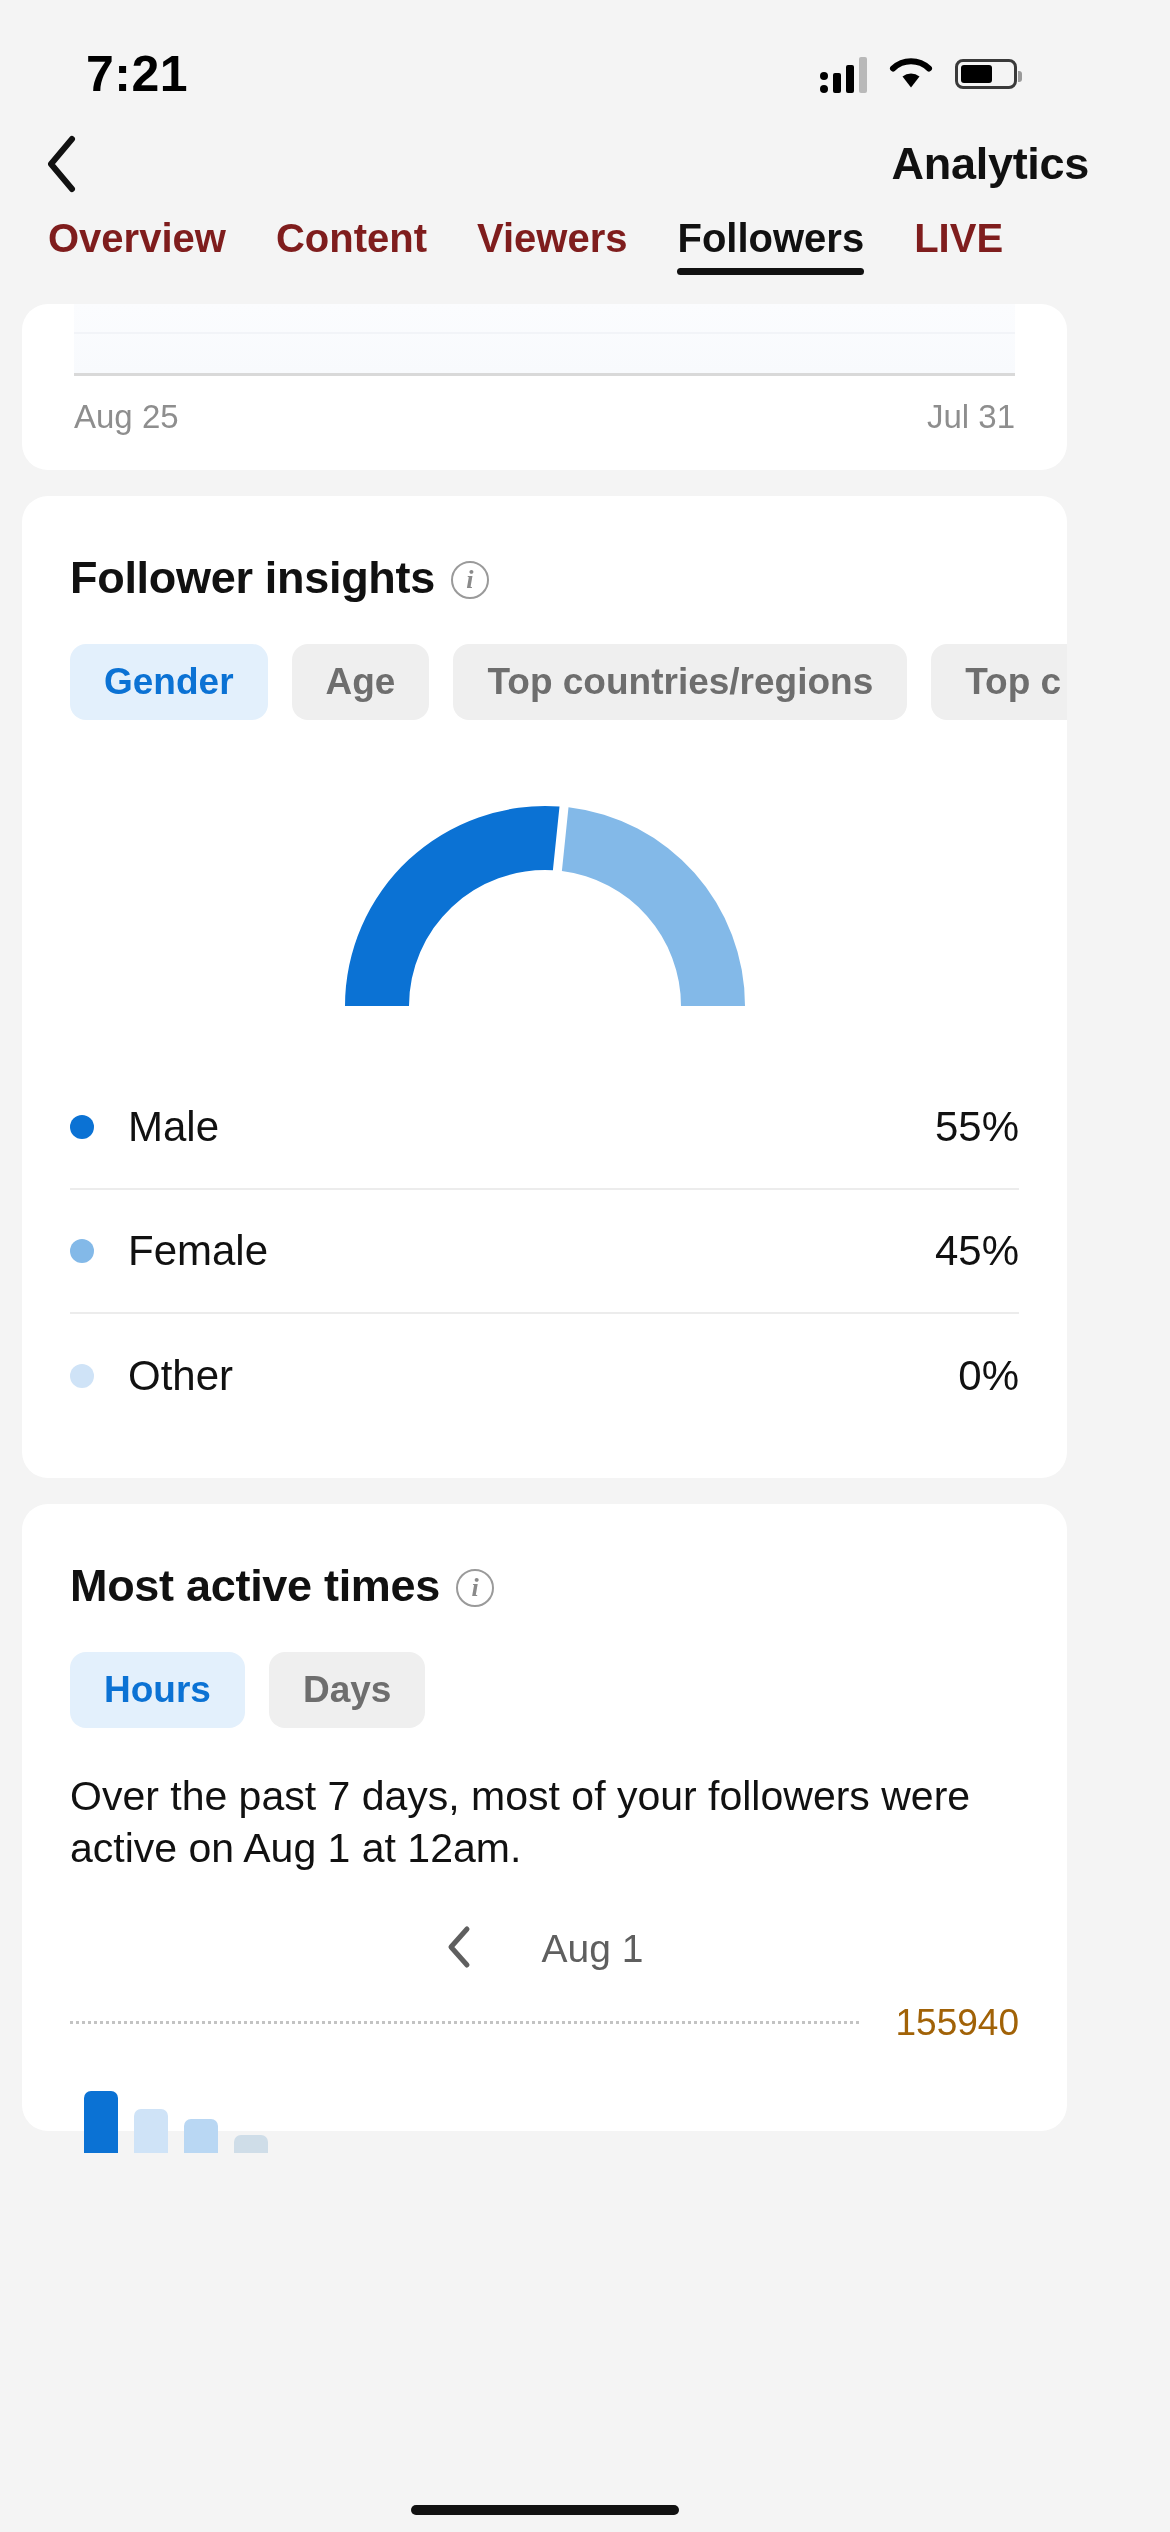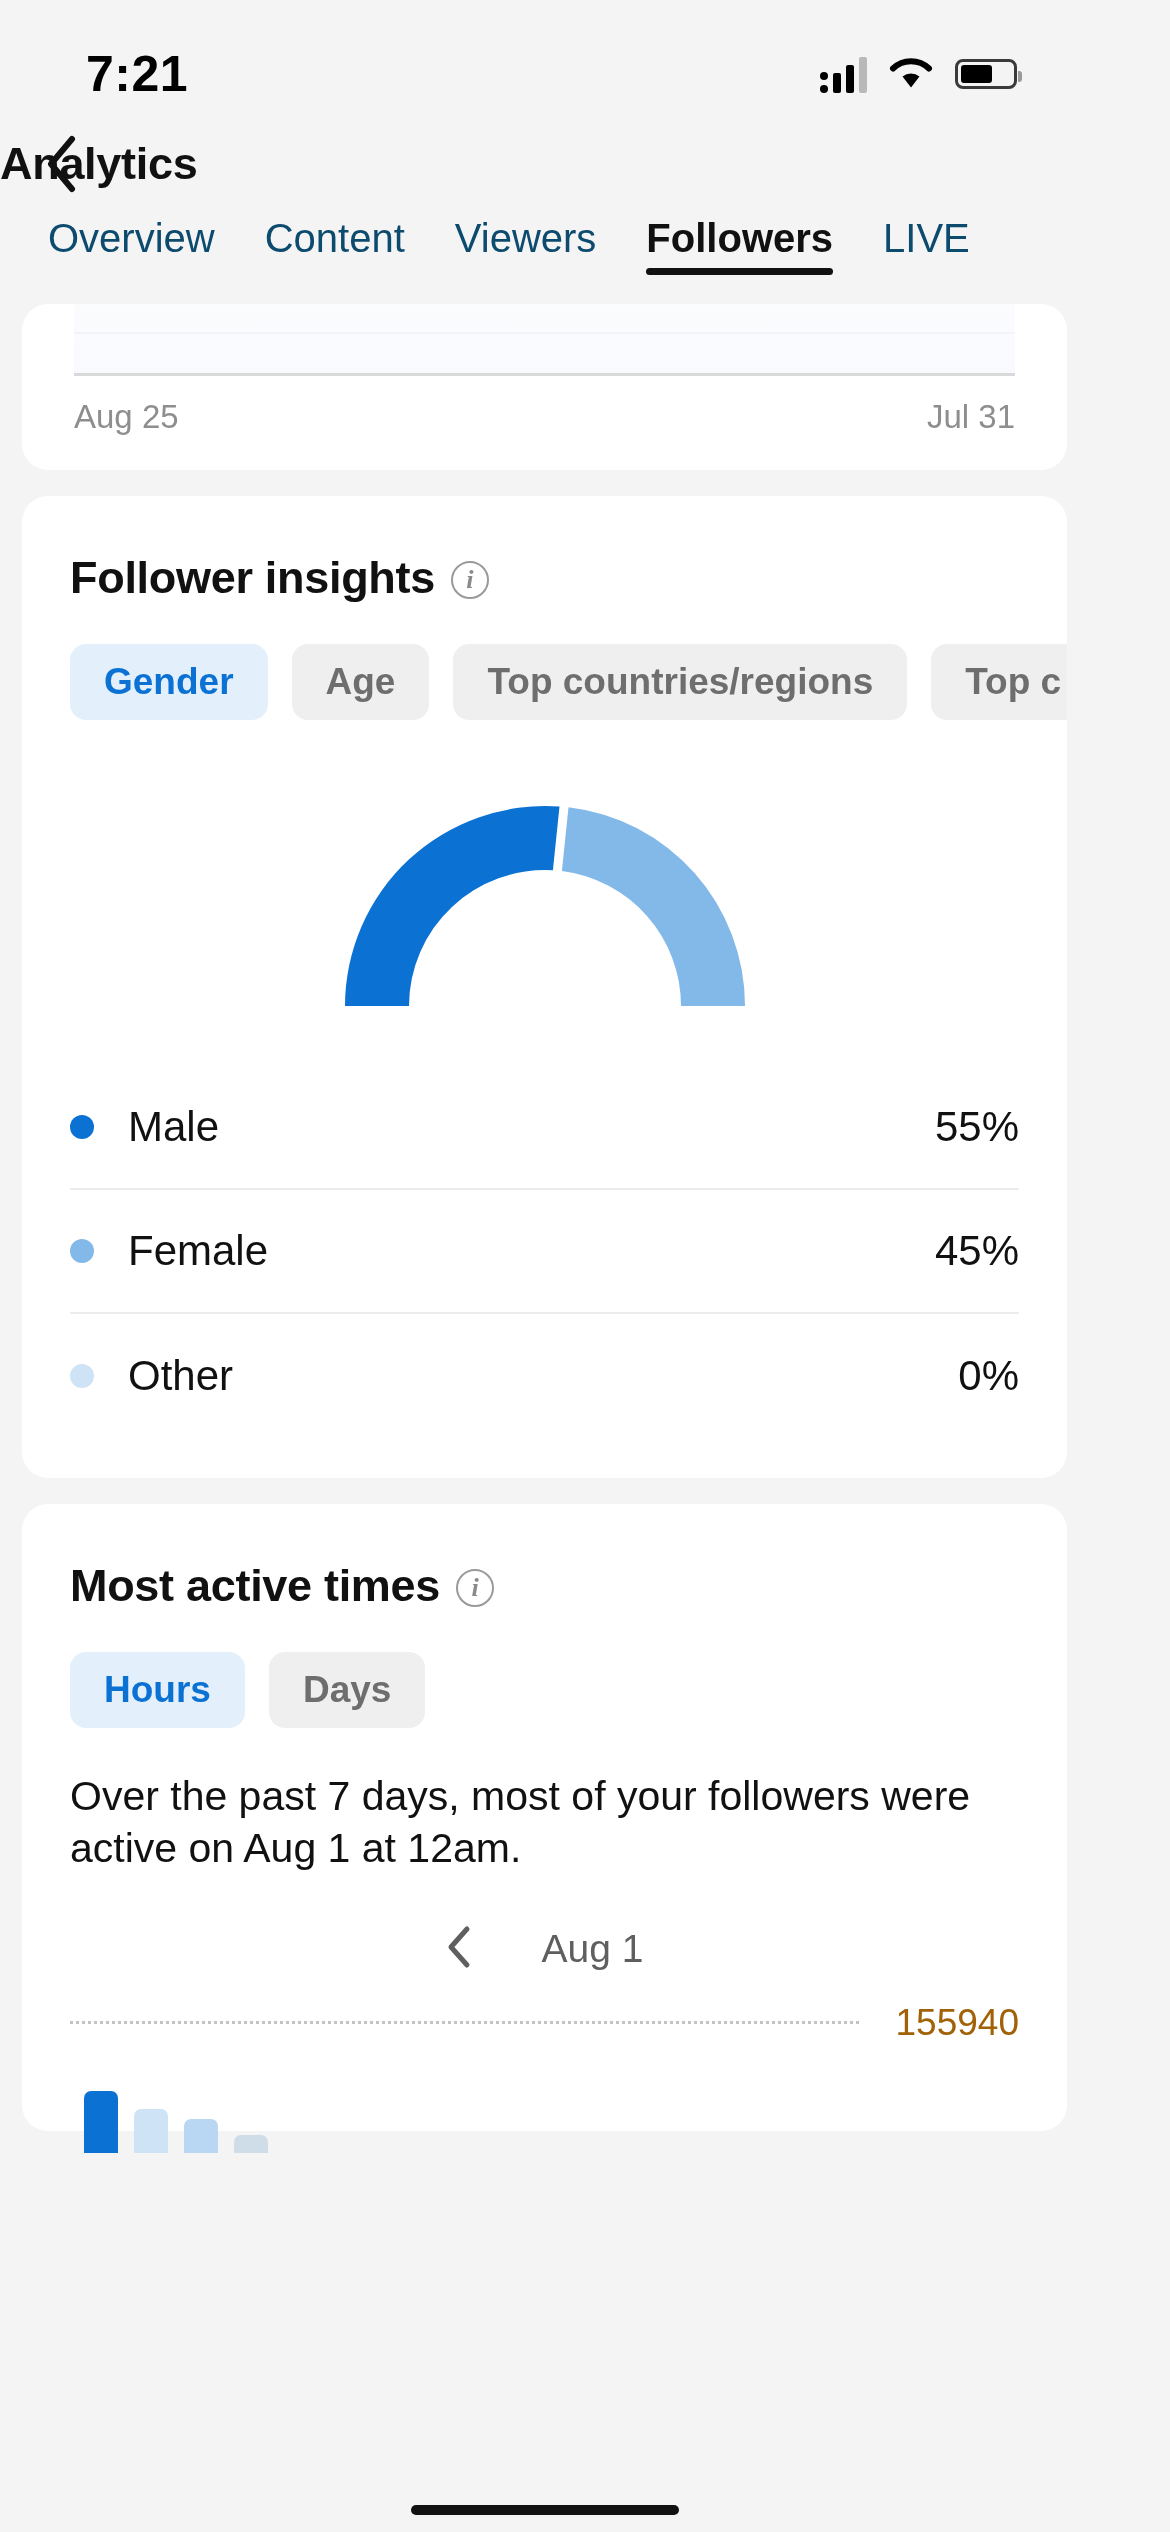--- a/index.html
+++ b/index.html
@@ -47,21 +47,21 @@
   .battery::after {
     content:""; position:absolute; right:-8px; top:9px;
     width:4px; height:11px; background:#9a9a9a; border-radius:0 3px 3px 0;
   }
   .battery-fill { height: 100%; width: 62%; background: #000; border-radius: 3px; }
 
   
   .nav-bar {
     flex: 0 0 92px;
     position: relative;
-    display: flex; align-items: center; justify-content: flex-start;
+    display: flex; align-items: center; justify-content: flex-end;
     background: #f4f4f4;
   }
   .nav-back {
     position: absolute; left: 26px; top: 50%; transform: translateY(-50%);
     width: 70px; height: 70px;
     display: flex; align-items: center; justify-content: center;
   }
   .nav-title { font-size: 45px; font-weight: 700; color: #111; letter-spacing: -0.3px; }
 
   
@@ -71,21 +71,21 @@
     position: relative;
     overflow: hidden;
   }
   .tabs {
     display: flex; align-items: flex-start;
     padding-left: 48px; gap: 50px;
     height: 100%;
     white-space: nowrap;
   }
   .tab {
-    font-size: 40px; color: #0c4a6e; font-weight: 400;
+    font-size: 40px; color: #7f1d1d; font-weight: 700;
     padding-top: 6px;
     position: relative;
     flex: 0 0 auto;
   }
   .tab.active { color: #111; font-weight: 700; }
   .tab.active::after {
     content: ""; position: absolute;
     left: 0; right: 0; bottom: -14px; height: 7px;
     background: #111; border-radius: 4px;
   }

